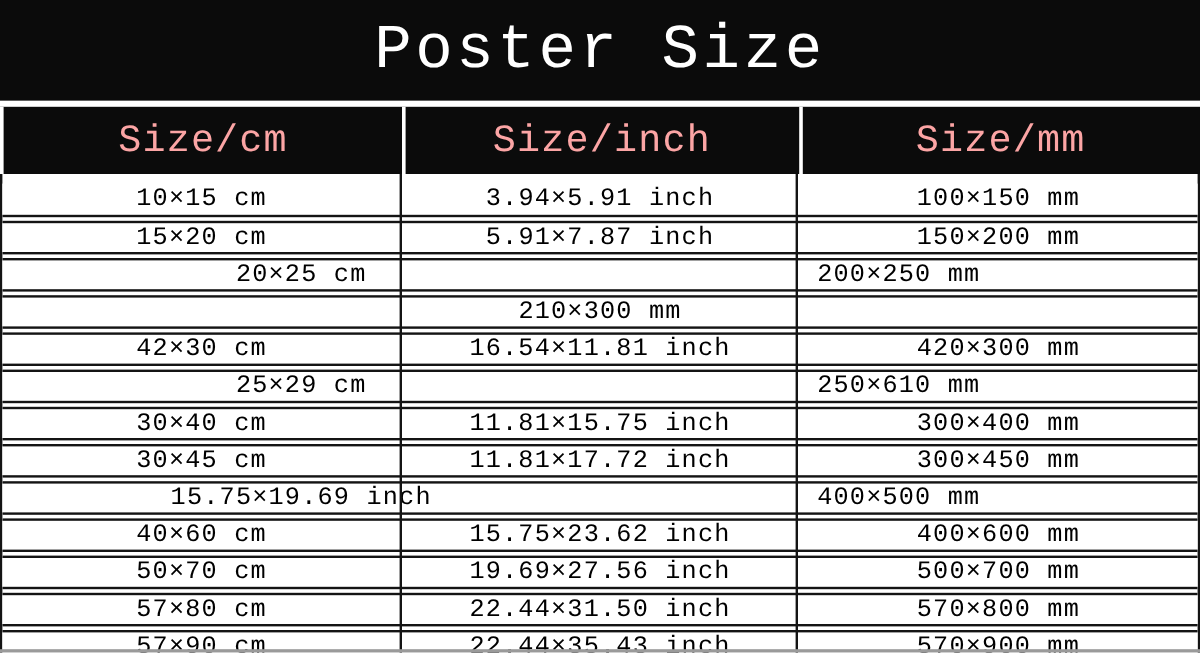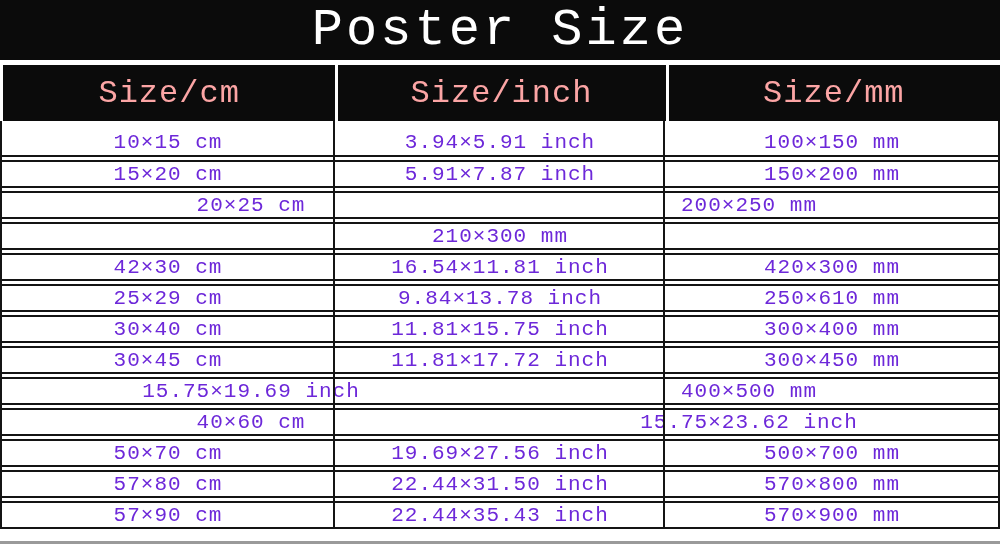--- a/index.html
+++ b/index.html
@@ -5,21 +5,21 @@
   html, body { margin: 0; padding: 0; background: #ffffff; }
   .page {
     width: 1000px;
     height: 544px;
     position: relative;
     background: #ffffff;
     overflow: hidden;
     font-family: "Liberation Mono", "DejaVu Sans Mono", monospace;
   }
   .title-bar {
-    height: 60px;
+    height: 84px;
     background: #0b0b0b;
     display: flex;
     align-items: center;
     justify-content: center;
   }
   .title-text {
     color: #ffffff;
     font-size: 52px;
     letter-spacing: 3px;
     white-space: nowrap;
@@ -66,21 +66,21 @@
     border-bottom: 2px solid #141414;
     box-sizing: border-box;
     align-items: center;
     background: #ffffff;
   }
   .row:first-child { margin-top: 0; border-top: none; }
   .cell {
     flex: 1;
     text-align: center;
     font-size: 21px;
-    color: #6d28d9;
+    color: #000000;
     letter-spacing: 1px;
     white-space: nowrap;
     line-height: 1;
   }
   .body-divider {
     position: absolute;
     top: 0; bottom: 0;
     width: 2px;
     background: #141414;
   }
@@ -131,40 +131,40 @@
       <div class="row">
     <div class="cell">210×300 mm</div>
   </div>
       <div class="row">
     <div class="cell">42×30 cm</div>
     <div class="cell">16.54×11.81 inch</div>
     <div class="cell">420×300 mm</div>
   </div>
       <div class="row">
     <div class="cell">25×29 cm</div>
-    <div class="cell">9.84×13.78 inch</div>
     <div class="cell">250×610 mm</div>
   </div>
       <div class="row">
     <div class="cell">30×40 cm</div>
     <div class="cell">11.81×15.75 inch</div>
     <div class="cell">300×400 mm</div>
   </div>
       <div class="row">
     <div class="cell">30×45 cm</div>
     <div class="cell">11.81×17.72 inch</div>
     <div class="cell">300×450 mm</div>
   </div>
       <div class="row">
     <div class="cell">15.75×19.69 inch</div>
     <div class="cell">400×500 mm</div>
   </div>
       <div class="row">
     <div class="cell">40×60 cm</div>
     <div class="cell">15.75×23.62 inch</div>
+    <div class="cell">400×600 mm</div>
   </div>
       <div class="row">
     <div class="cell">50×70 cm</div>
     <div class="cell">19.69×27.56 inch</div>
     <div class="cell">500×700 mm</div>
   </div>
       <div class="row">
     <div class="cell">57×80 cm</div>
     <div class="cell">22.44×31.50 inch</div>
     <div class="cell">570×800 mm</div>

